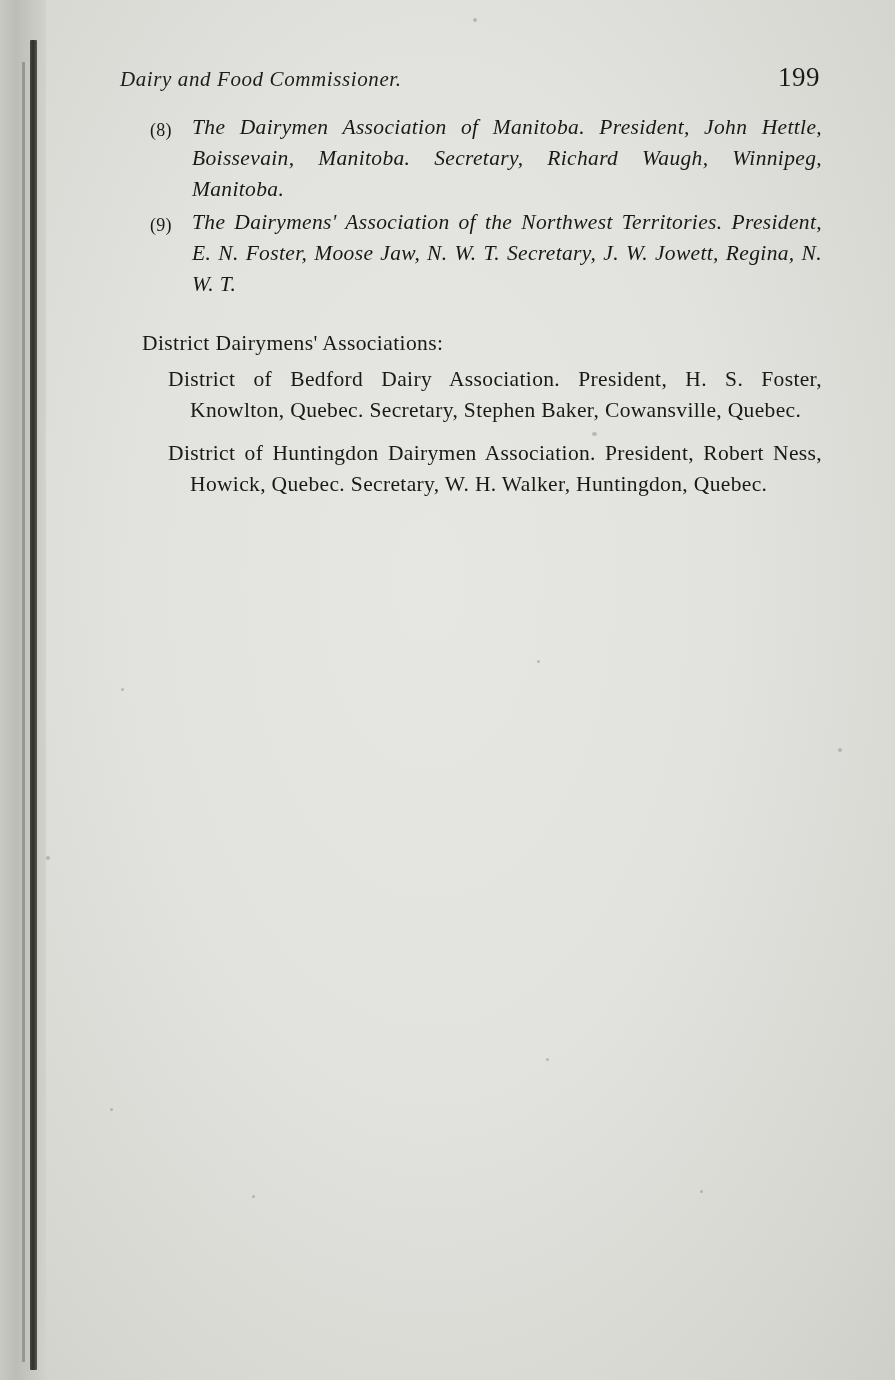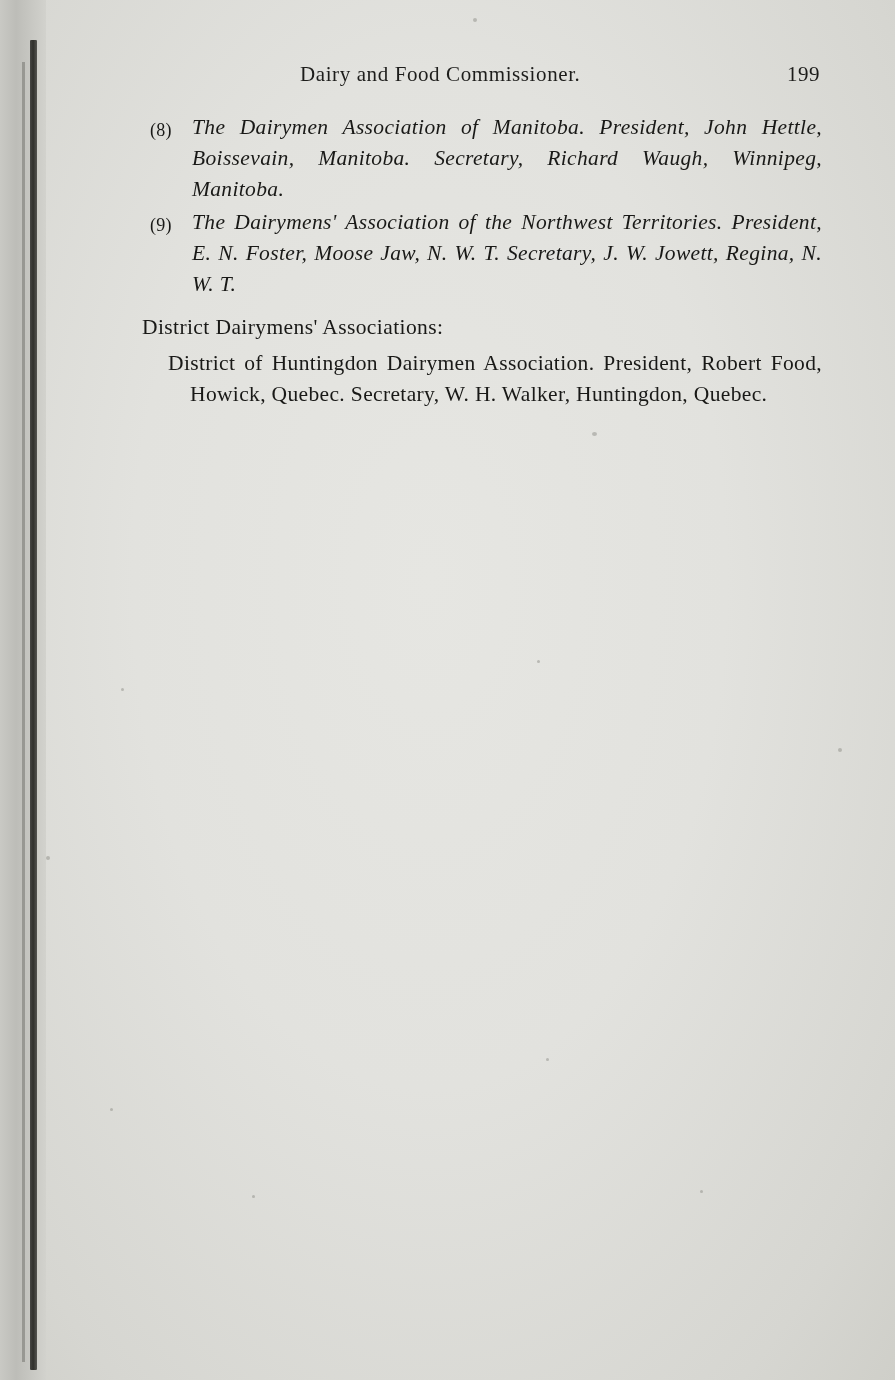--- a/index.html
+++ b/index.html
@@ -66,28 +66,28 @@
     position: absolute;
     left: 120px;
     top: 62px;
     width: 700px;
     display: flex;
     align-items: baseline;
     justify-content: space-between;
   }
   .running-head {
     font-family: "Liberation Serif", serif;
+    font-style: italic;
     font-size: 21px;
     letter-spacing: 0.6px;
     color: #1d1d1b;
-    margin-left: 180px;
   }
   .page-number {
     font-family: "Liberation Serif", serif;
-    font-size: 21px;
+    font-size: 27px;
     color: #1b1b19;
     letter-spacing: 0.5px;
   }
 
   
   .body-block {
     position: absolute;
     left: 150px;
     top: 112px;
     width: 672px;
@@ -109,21 +109,21 @@
   }
   .numbered-item .para {
     flex: 1 1 auto;
     text-align: justify;
     text-justify: inter-word;
     letter-spacing: 0.35px;
     font-style: italic;
   }
 
   .section-head {
-    margin-top: 12px;
+    margin-top: 28px;
     margin-bottom: 6px;
     margin-left: -8px;
     font-size: 21.5px;
     letter-spacing: 0.4px;
     line-height: 30px;
   }
 
   .district-item {
     margin-left: 18px;
     margin-bottom: 12px;
@@ -167,22 +167,23 @@
         <div class="para">The Dairymen Association of Manitoba. President, John Hettle, Boissevain, Manitoba. Secretary, Richard Waugh, Winnipeg, Manitoba.</div>
       </div>
 
       <div class="numbered-item">
         <div class="marker">(9)</div>
         <div class="para">The Dairymens' Association of the Northwest Territories. President, E. N. Foster, Moose Jaw, N. W. T. Secretary, J. W. Jowett, Regina, N. W. T.</div>
       </div>
 
       <div class="section-head">District Dairymens' Associations:</div>
 
+      <div class="district-item">District of Bedford Dairy Association. President, H. S. Foster, Knowlton, Quebec. Secretary, Stephen Baker, Cowansville, Quebec.</div>
 
-      <div class="district-item">District of Huntingdon Dairymen Association. President, Robert Food, Howick, Quebec. Secretary, W. H. Walker, Huntingdon, Quebec.</div>
+      <div class="district-item">District of Huntingdon Dairymen Association. President, Robert Ness, Howick, Quebec. Secretary, W. H. Walker, Huntingdon, Quebec.</div>
 
     </div>
 
     <div class="speck" style="left:473px;top:18px;width:4px;height:4px;"></div>
     <div class="speck" style="left:592px;top:432px;width:5px;height:4px;"></div>
     <div class="speck" style="left:537px;top:660px;width:3px;height:3px;"></div>
     <div class="speck" style="left:121px;top:688px;width:3px;height:3px;"></div>
     <div class="speck" style="left:838px;top:748px;width:4px;height:4px;"></div>
     <div class="speck" style="left:46px;top:856px;width:4px;height:4px;"></div>
     <div class="speck" style="left:546px;top:1058px;width:3px;height:3px;"></div>

